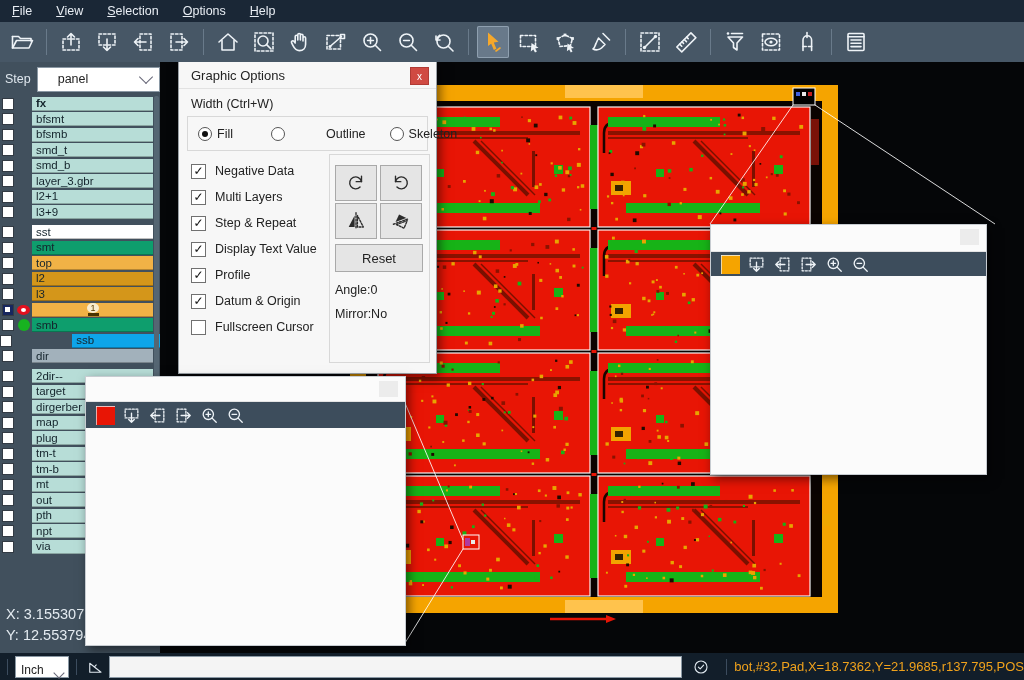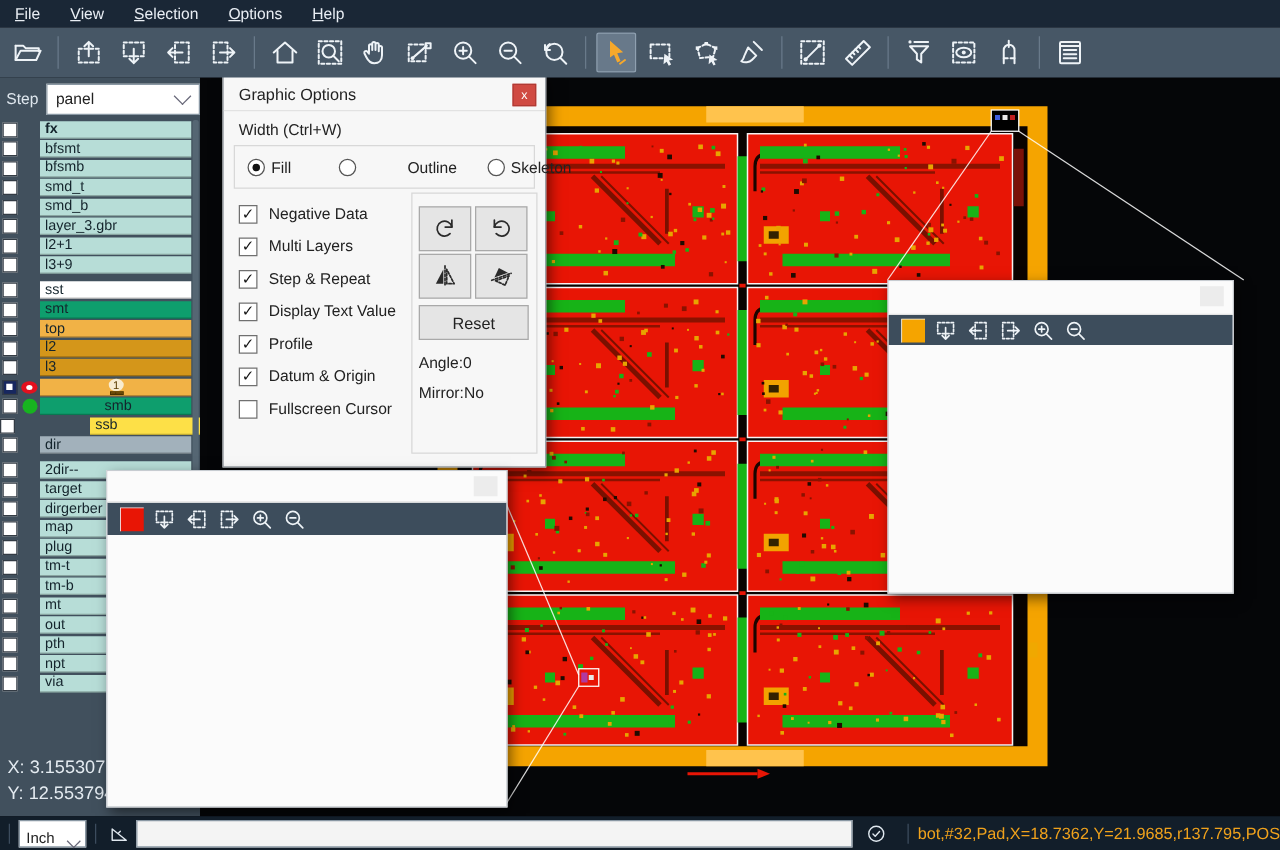--- a/index.html
+++ b/index.html
@@ -14,21 +14,21 @@
   #toolbar{left:0;top:22px;width:1024px;height:40px;background:#475766;display:flex;align-items:center;z-index:8;padding-left:4px;box-sizing:border-box;}
   .tbtn{width:32px;height:32px;display:flex;align-items:center;justify-content:center;color:#eef3f7;border-radius:2px;margin:0 2px;}
   .tbtn svg{width:24px;height:24px;stroke:currentColor;fill:none;stroke-width:1.6;stroke-linecap:round;stroke-linejoin:round;}
   .tbtn.active{background:#68798a;box-shadow:inset 0 0 0 1px #8fa0b0;color:#f6a82b;}
   .tsep{width:1px;height:26px;background:#697a8a;margin:0 6px;}
   
   #sidebar{left:0;top:62px;width:160px;height:591px;background:#41505d;z-index:2;}
   #steprow{position:absolute;left:0;top:3px;width:160px;height:28px;display:flex;align-items:center;}
   #steplabel{color:#dfe7ee;font-size:12.5px;margin:0 6px 0 5px;}
   #stepselect{width:122px;height:23px;background:#fff;border:1px solid #8a98a4;display:flex;align-items:center;font-size:12.5px;color:#222;}
-  #stepselect .val{flex:1;padding-left:7px;}
+  #stepselect .val{flex:1;padding-left:20px;}
   .chev{width:9px;height:9px;border-right:1.6px solid #667;border-bottom:1.6px solid #667;transform:rotate(45deg);margin:-4px 8px 0 0;}
   #layerlist{position:absolute;left:0;top:34px;width:160px;}
   .lrow{display:flex;align-items:center;height:15.5px;}
   .lcheckcell{width:15px;display:flex;justify-content:center;}
   .lcheck{width:10px;height:10px;background:#fff;border:1.5px solid #333b44;}
   .lcheck.on{background:#17275f;position:relative;}
   .lcheck.on:after{content:"";position:absolute;left:2.5px;top:2.5px;width:5px;height:5px;background:#fff;}
   .liconcell{width:17px;display:flex;justify-content:center;align-items:center;}
   .ldot-red{width:13px;height:10px;border-radius:50%;background:#e3101e;display:flex;align-items:center;justify-content:center;}
   .ldot-red i{width:5px;height:4px;border-radius:50%;background:#fff;}
@@ -1026,30 +1026,30 @@
           <span class="gridglyph"></span>
         </div>
       </div>
       <div class="lrow">
         <div class="lcheckcell">
           <span class="lcheck"></span>
         </div>
         <div class="liconcell">
           <span class="ldot-green"></span>
         </div>
-        <div class="lchip" style="background: rgb(14, 158, 109); text-align: center;">
+        <div class="lchip" style="background: rgb(14, 158, 109);">
           <span class="lbl">smb</span>
         </div>
       </div>
       <div class="lrow">
         <div class="lcheckcell">
           <span class="lcheck"></span>
         </div>
         <div class="liconcell"></div>
-        <div class="lchip" style="background: #fde047; margin-left: 48px;">
+        <div class="lchip" style="background: #0ea5e9; margin-left: 48px;">
           <span class="lbl">ssb</span>
         </div>
       </div>
       <div class="lrow">
         <div class="lcheckcell">
           <span class="lcheck"></span>
         </div>
         <div class="liconcell"></div>
         <div class="lchip" style="background: rgb(162, 177, 187);">
           <span class="lbl">dir</span>

